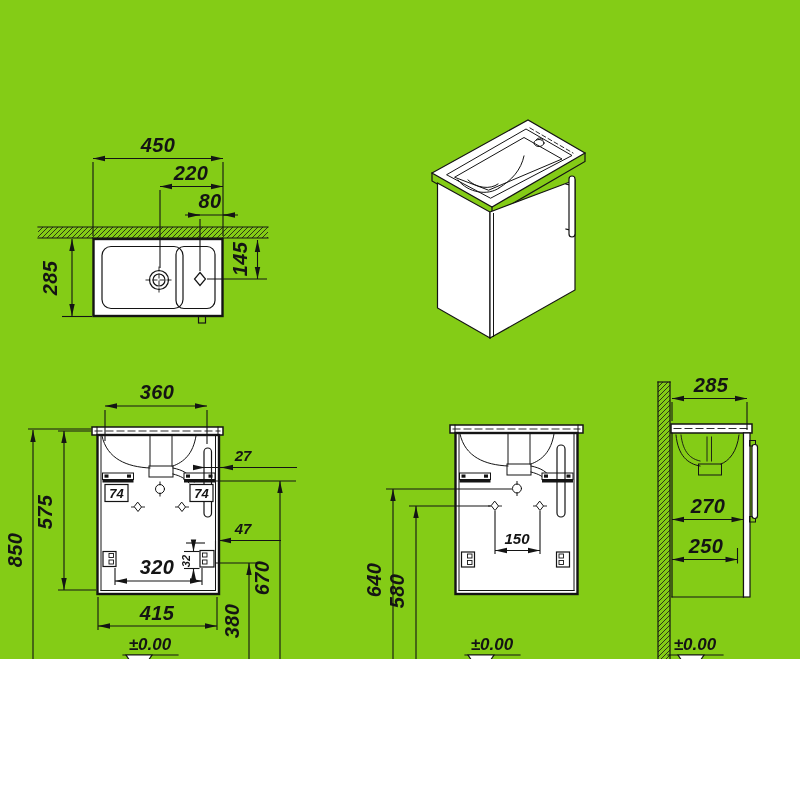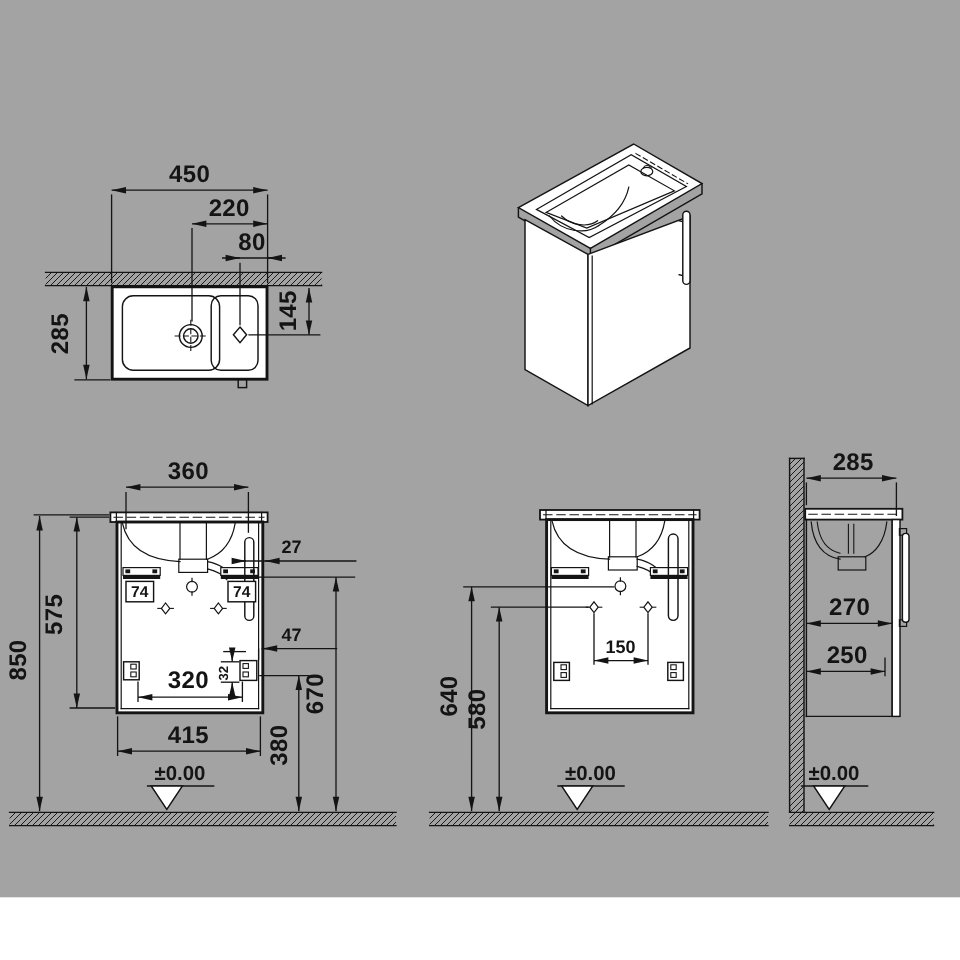--- a/index.html
+++ b/index.html
@@ -1,16 +1,16 @@
 <!DOCTYPE html>
 <html><head>
 <meta charset="utf-8">
 <style>
   html,body{margin:0;padding:0;background:#ffffff;}
-  .canvas{width:800px;height:748px;background:#a3a3a3;position:relative;overflow:hidden;}
+  .canvas{width:800px;height:659px;background:#84cc16;position:relative;overflow:hidden;font-style:italic;}
   svg text{font-family:"Liberation Sans","DejaVu Sans",sans-serif;font-weight:bold;fill:#141414;text-anchor:middle;}
   .big{font-size:20px;letter-spacing:.3px;}
   .med{font-size:17px;}
   .sm{font-size:15px;}
   .xs{font-size:13px;}
   .xxs{font-size:11px;}
   .ln{stroke:#141414;fill:none;stroke-width:1.2;stroke-linecap:square;}
   .w{fill:#ffffff;}
   .th{stroke-width:2.4;}
   .t15{stroke-width:1.5;}

